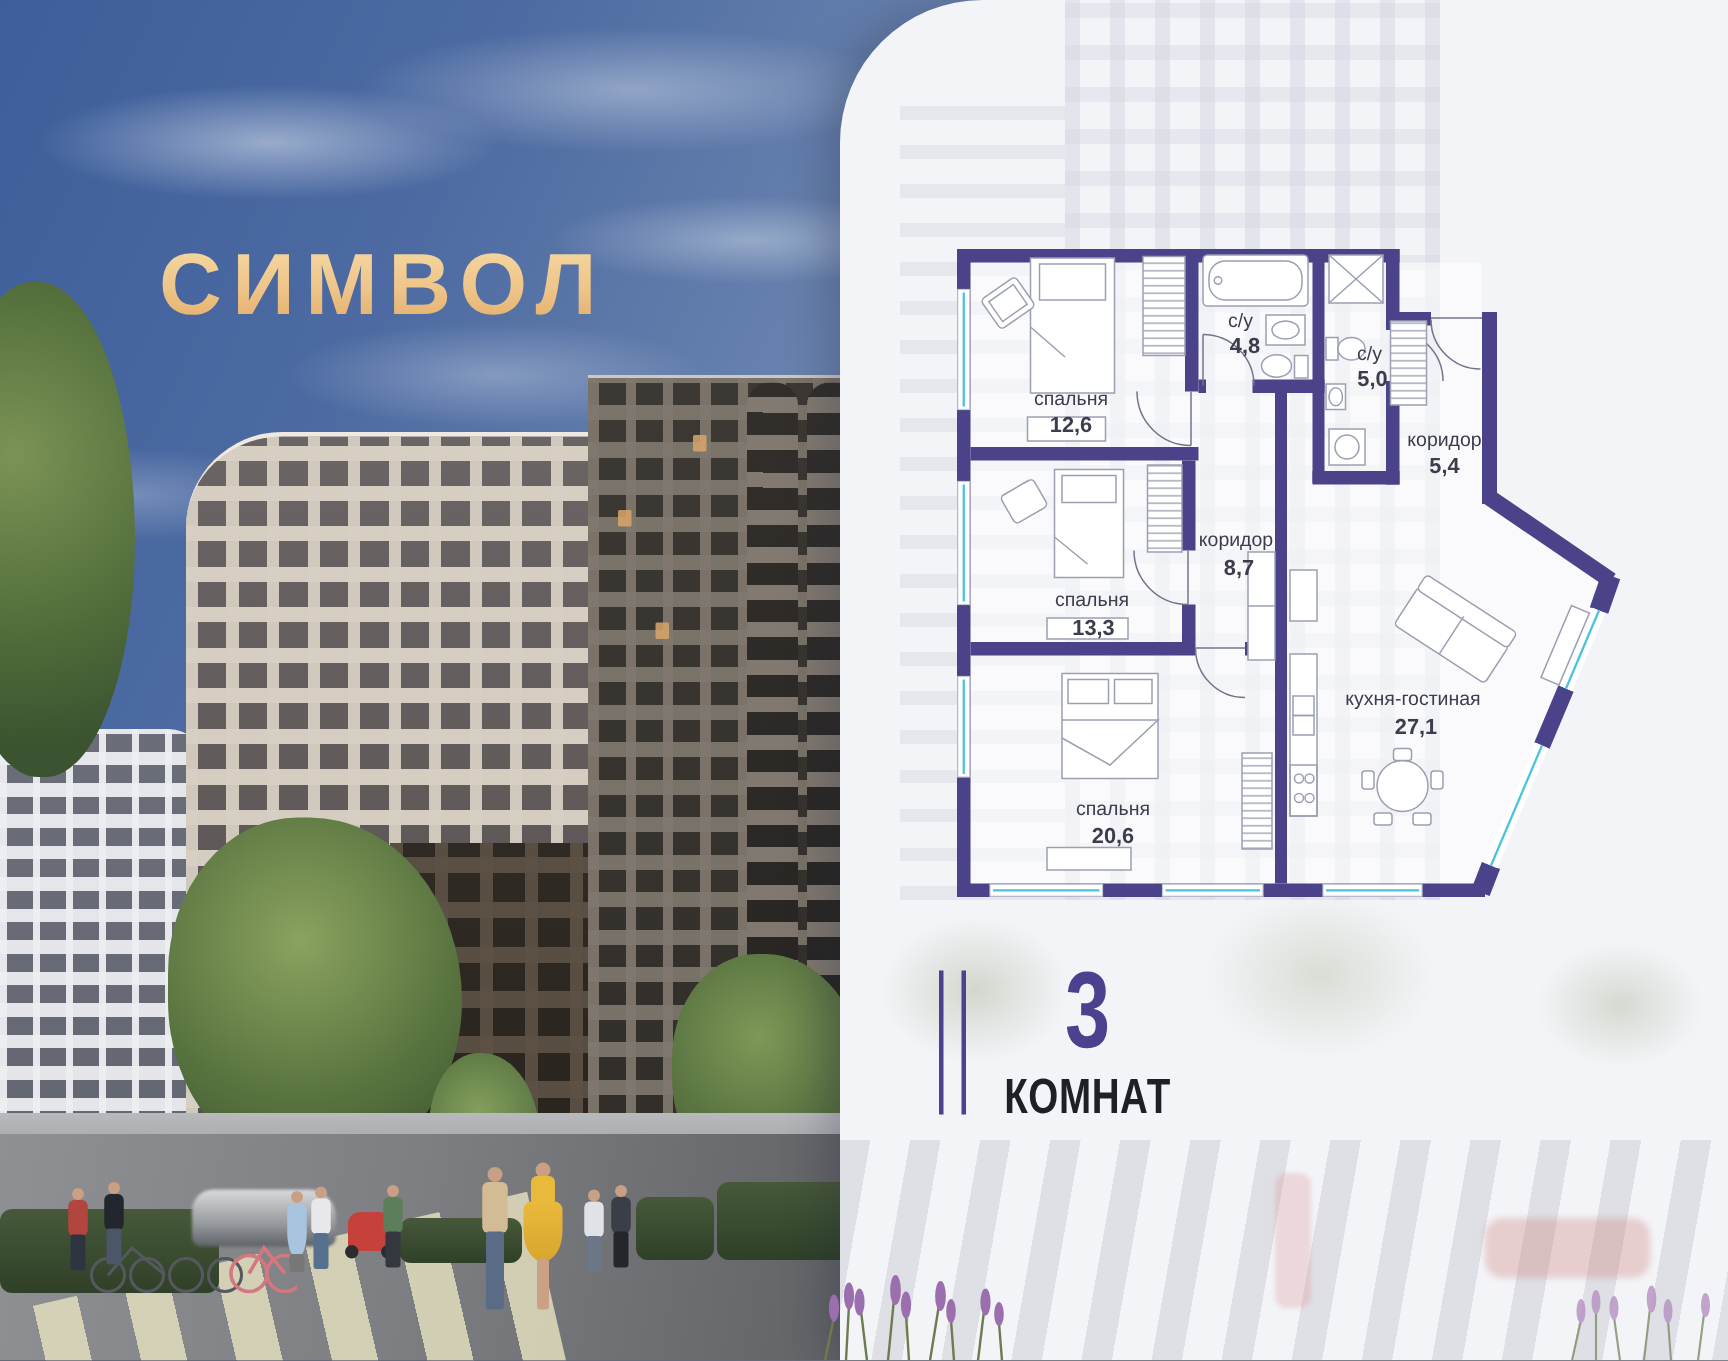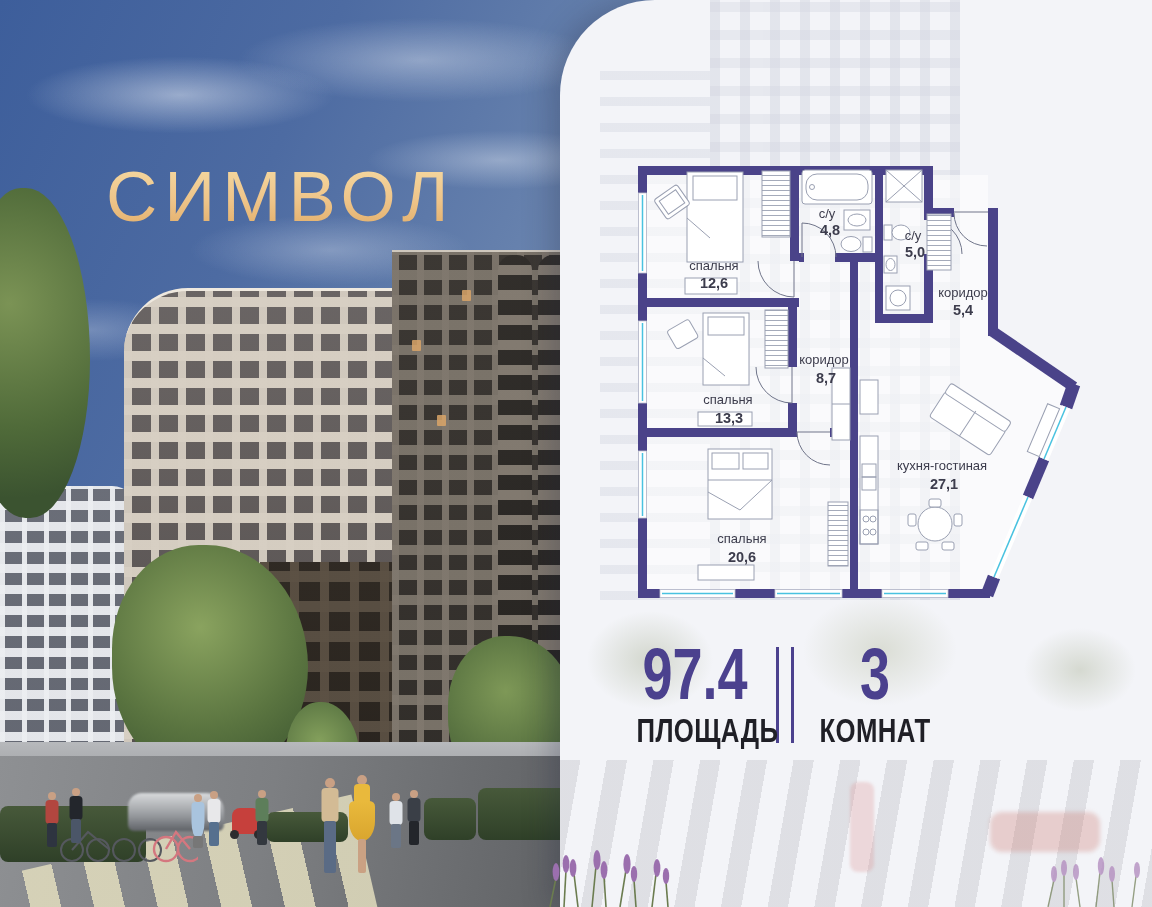--- a/index.html
+++ b/index.html
@@ -12,21 +12,21 @@
   .photo{left:0;top:0;width:1152px;height:907px;overflow:hidden;}
   .sky{left:0;top:0;width:100%;height:100%;
     background:linear-gradient(115deg,#3d5e9b 0%,#4d6ba2 22%,#6d87b0 45%,#93a9c8 62%,#bac9dc 78%,#dce3ed 95%);}
   .clouds{left:0;top:0;width:100%;height:60%;
     background:
       radial-gradient(220px 55px at 180px 95px, rgba(235,240,248,.50), rgba(235,240,248,0) 70%),
       radial-gradient(260px 60px at 420px 60px, rgba(235,240,248,.40), rgba(235,240,248,0) 70%),
       radial-gradient(200px 50px at 330px 250px, rgba(230,236,246,.32), rgba(230,236,246,0) 70%),
       radial-gradient(150px 45px at 90px 330px, rgba(230,236,246,.28), rgba(230,236,246,0) 70%),
       radial-gradient(190px 42px at 500px 160px, rgba(236,241,249,.38), rgba(236,241,249,0) 70%);}
-  .logo{left:106px;top:156px;width:400px;font-size:71px;font-weight:400;letter-spacing:7px;
+  .logo{left:106px;top:156px;width:400px;font-size:58px;font-weight:700;letter-spacing:7px;
     color:#ecc285;
     background:linear-gradient(180deg,#f6dda6 0%,#eec489 55%,#dfa963 100%);
     -webkit-background-clip:text;background-clip:text;-webkit-text-fill-color:transparent;}
 
   
   .bld{border:0;}
   .bld-left{left:0;top:486px;width:138px;height:360px;border-radius:0 26px 0 0;
     background:
       repeating-linear-gradient(90deg, rgba(236,238,241,.95) 0 5px, rgba(236,238,241,0) 5px 22px),
       repeating-linear-gradient(0deg, rgba(228,230,234,.97) 0 9px, rgba(70,74,86,.78) 9px 21px),
@@ -416,24 +416,20 @@
         <text class="rname" x="98" y="246">спальня</text>
         <text class="rarea" x="99" y="265">13,3</text>
         <text class="rname" x="112" y="385">спальня</text>
         <text class="rarea" x="112" y="404">20,6</text>
         <text class="rname" x="312" y="312">кухня-гостиная</text>
         <text class="rarea" x="314" y="331">27,1</text>
       </g>
     </svg>
 
     <div class="abs stats">
-      <div class="stat">
-        <div class="num">97.4</div>
-        <div class="lab">ПЛОЩАДЬ</div>
-      </div>
       <div class="vline"></div>
       <div class="vline"></div>
       <div class="stat">
         <div class="num">3</div>
         <div class="lab">КОМНАТ</div>
       </div>
     </div>
   </div>
 
   <div class="abs logo">СИМВОЛ</div>

